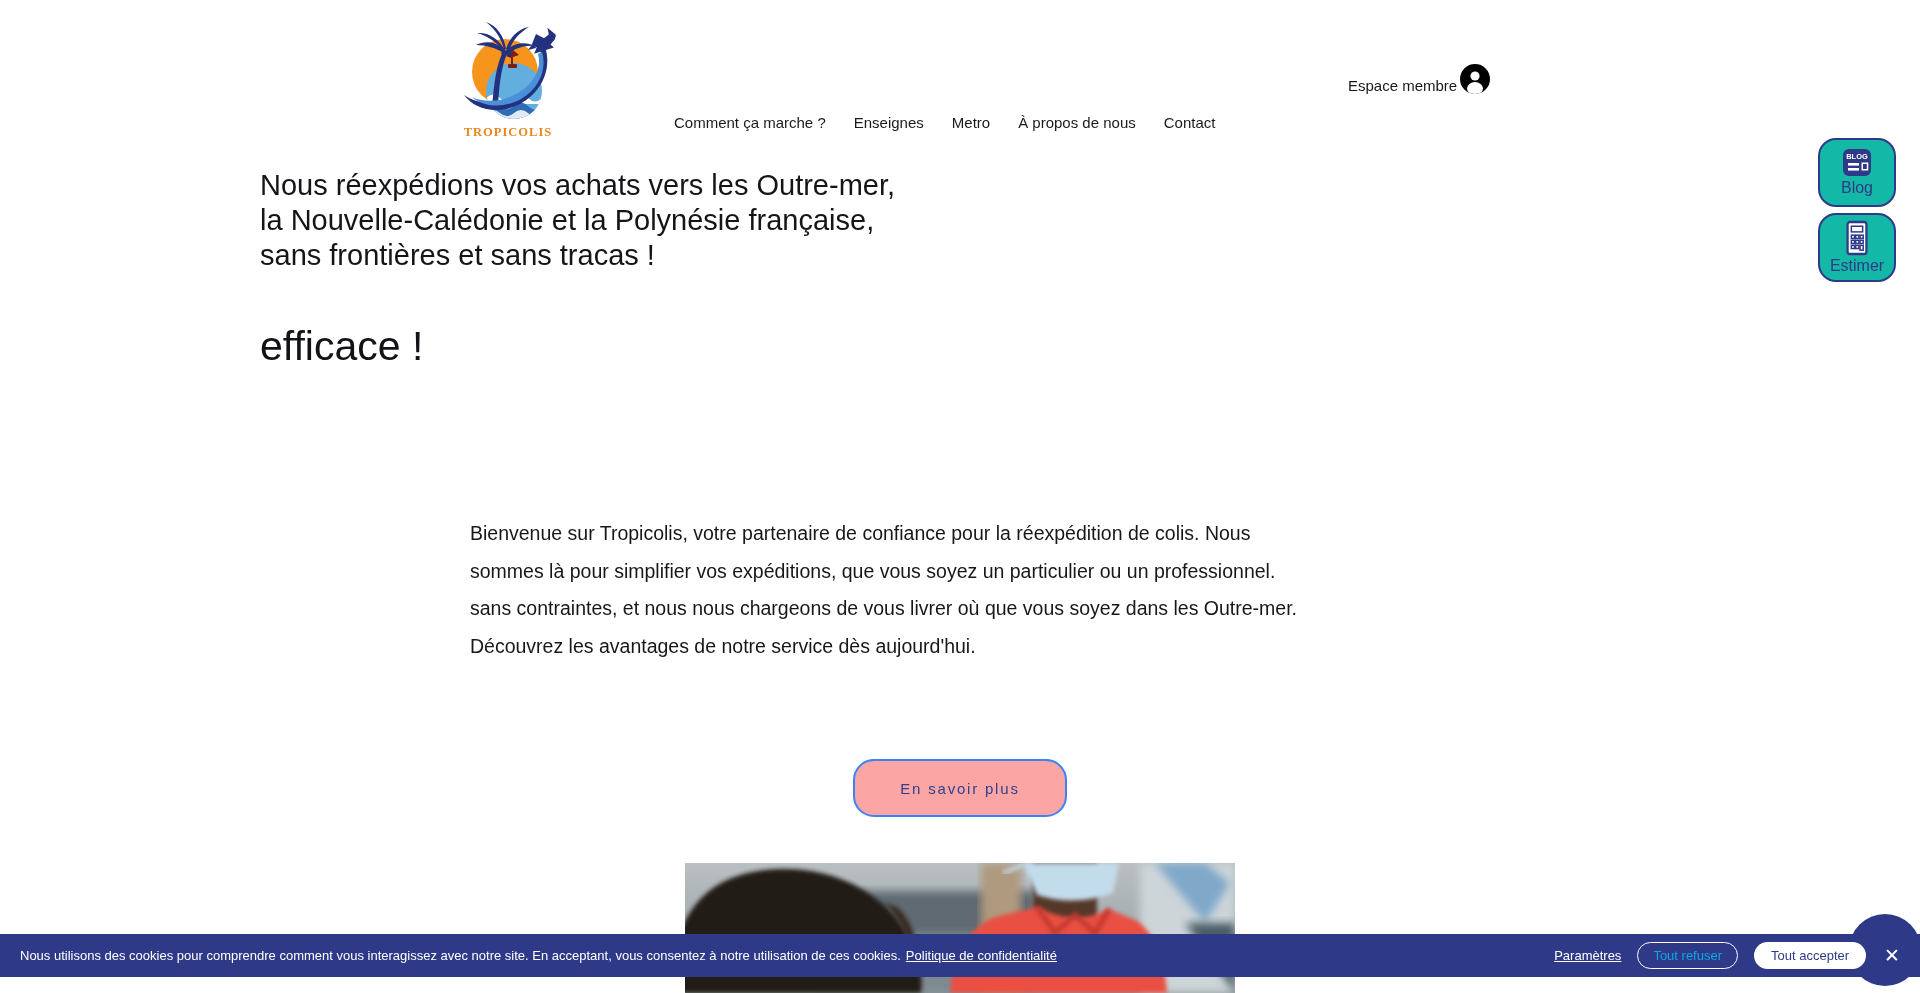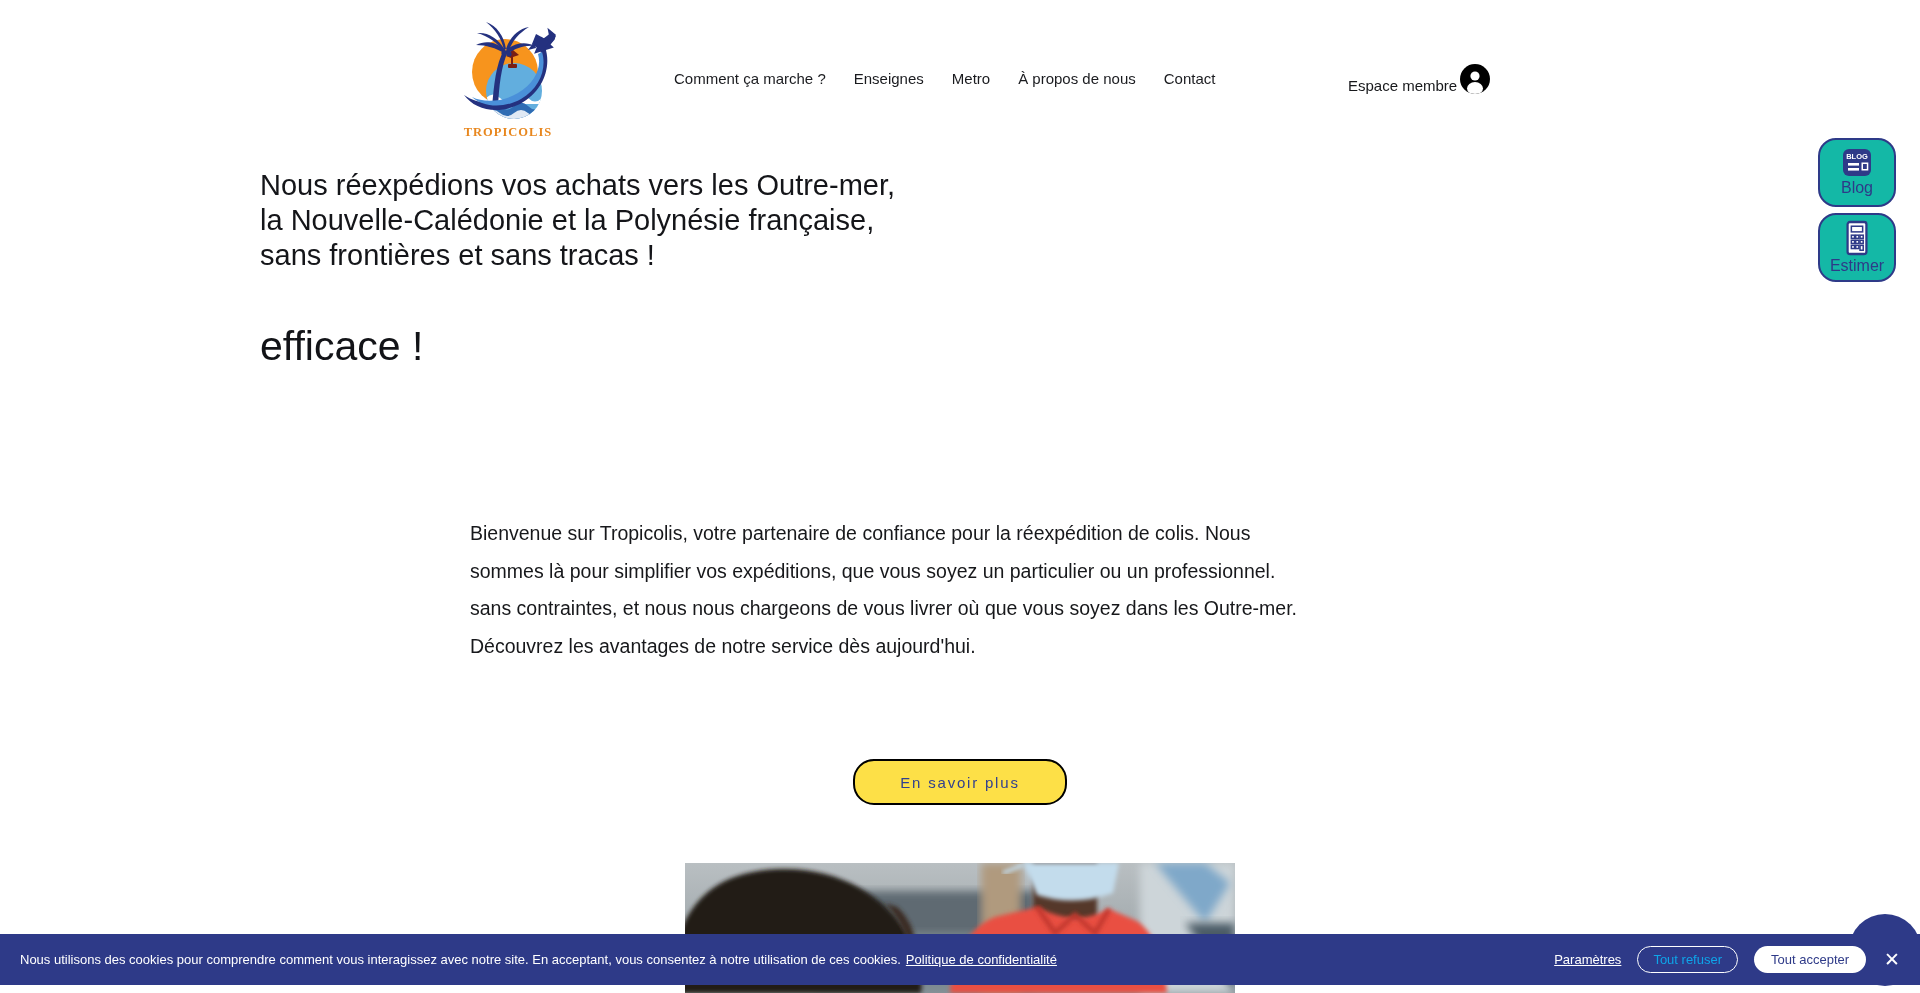--- a/index.html
+++ b/index.html
@@ -6,58 +6,58 @@
   html,body { width:1920px; height:993px; }
   body {
     position:relative; overflow:hidden; background:#ffffff;
     font-family:"Liberation Sans", sans-serif; color:#17181b;
   }
 
   
   .logo { position:absolute; left:448px; top:12px; width:120px; height:130px; cursor:pointer; }
   .nav  { position:absolute; left:674px; top:70px; display:flex; gap:28px;
           font-size:15px; color:#1a1b1f; white-space:nowrap; }
-  .nav span { cursor:pointer; }
+  .nav span { cursor:pointer;margin-top:44px; }
   .member { position:absolute; left:1348px; top:64px; display:flex; align-items:flex-end;
             gap:3px; font-size:15px; color:#17181b; cursor:pointer; }
   .avatar { width:30px; height:30px; }
 
   
   .side-btns { position:absolute; left:1818px; top:138px; display:flex;
                flex-direction:column; gap:6px; z-index:6; }
   .side-btn { width:78px; height:69px; background:#14b8a6; border:2px solid #2e3a88;
               border-radius:18px; display:flex; flex-direction:column; align-items:center;
               justify-content:center; gap:1px; color:#2e3a88; font-size:16px;
               font-family:"Liberation Sans", sans-serif; cursor:pointer; padding:0; }
 
   
   .center-block { position:absolute; left:50%; transform:translateX(-50%);
                   width:1400px; text-align:left; }
   .intro    { top:168px; font-size:29px; line-height:35px; color:#141519; font-weight:400; }
   .headline { top:322px; font-size:41px; line-height:48px; color:#121317; font-weight:400; }
   .para     { top:515px; width:980px; font-size:19.5px; line-height:37.5px; color:#17181b; }
 
   .cta { position:absolute; top:759px; left:50%; transform:translateX(-50%);
-         min-width:214px; height:46px; padding:0 30px; background:#fde047;
-         border:2px solid #000000; border-radius:21px; color:#31408f;
+         min-width:214px; height:58px; padding:0 30px; background:#fca5a5;
+         border:2px solid #3b82f6; border-radius:21px; color:#31408f;
          font-size:15px; letter-spacing:1.8px; cursor:pointer;
          font-family:"Liberation Sans", sans-serif; }
 
   
   .hero-img { position:absolute; left:685px; top:863px; width:550px; height:130px;
               overflow:hidden; }
 
   
   .chat-bubble { position:absolute; left:1849px; top:914px; width:72px; height:72px;
                  border-radius:50%; background:#2e3a88; z-index:5; cursor:pointer; }
   .chat-bubble .glint { position:absolute; left:9px; top:21px; width:16px; height:6px;
                         background:#fff; border-radius:50%; transform:rotate(-18deg); }
 
   
-  .cookie { position:absolute; left:0; top:934px; width:1920px; height:51px;
+  .cookie { position:absolute; left:0; top:934px; width:1920px; height:43px;
             background:#2e3a88; color:#fff; display:flex; align-items:center;
             padding:0 18px 0 20px; z-index:10; font-size:13px; }
   .cookie-msg { white-space:nowrap; }
   .cookie-link { text-decoration:underline; margin-left:5px; color:#fff; cursor:pointer; }
   .cookie-right { margin-left:auto; display:flex; align-items:center; gap:16px; }
   .cookie-settings { text-decoration:underline; cursor:pointer; }
   .pill-outline { border:1.5px solid #fff; background:transparent; color:#0ea5e9;
                   border-radius:15px; padding:5px 15px; font-size:13px; cursor:pointer;
                   font-family:"Liberation Sans", sans-serif; }
   .pill-solid { border:none; background:#fff; color:#2e3a88; border-radius:15px;

